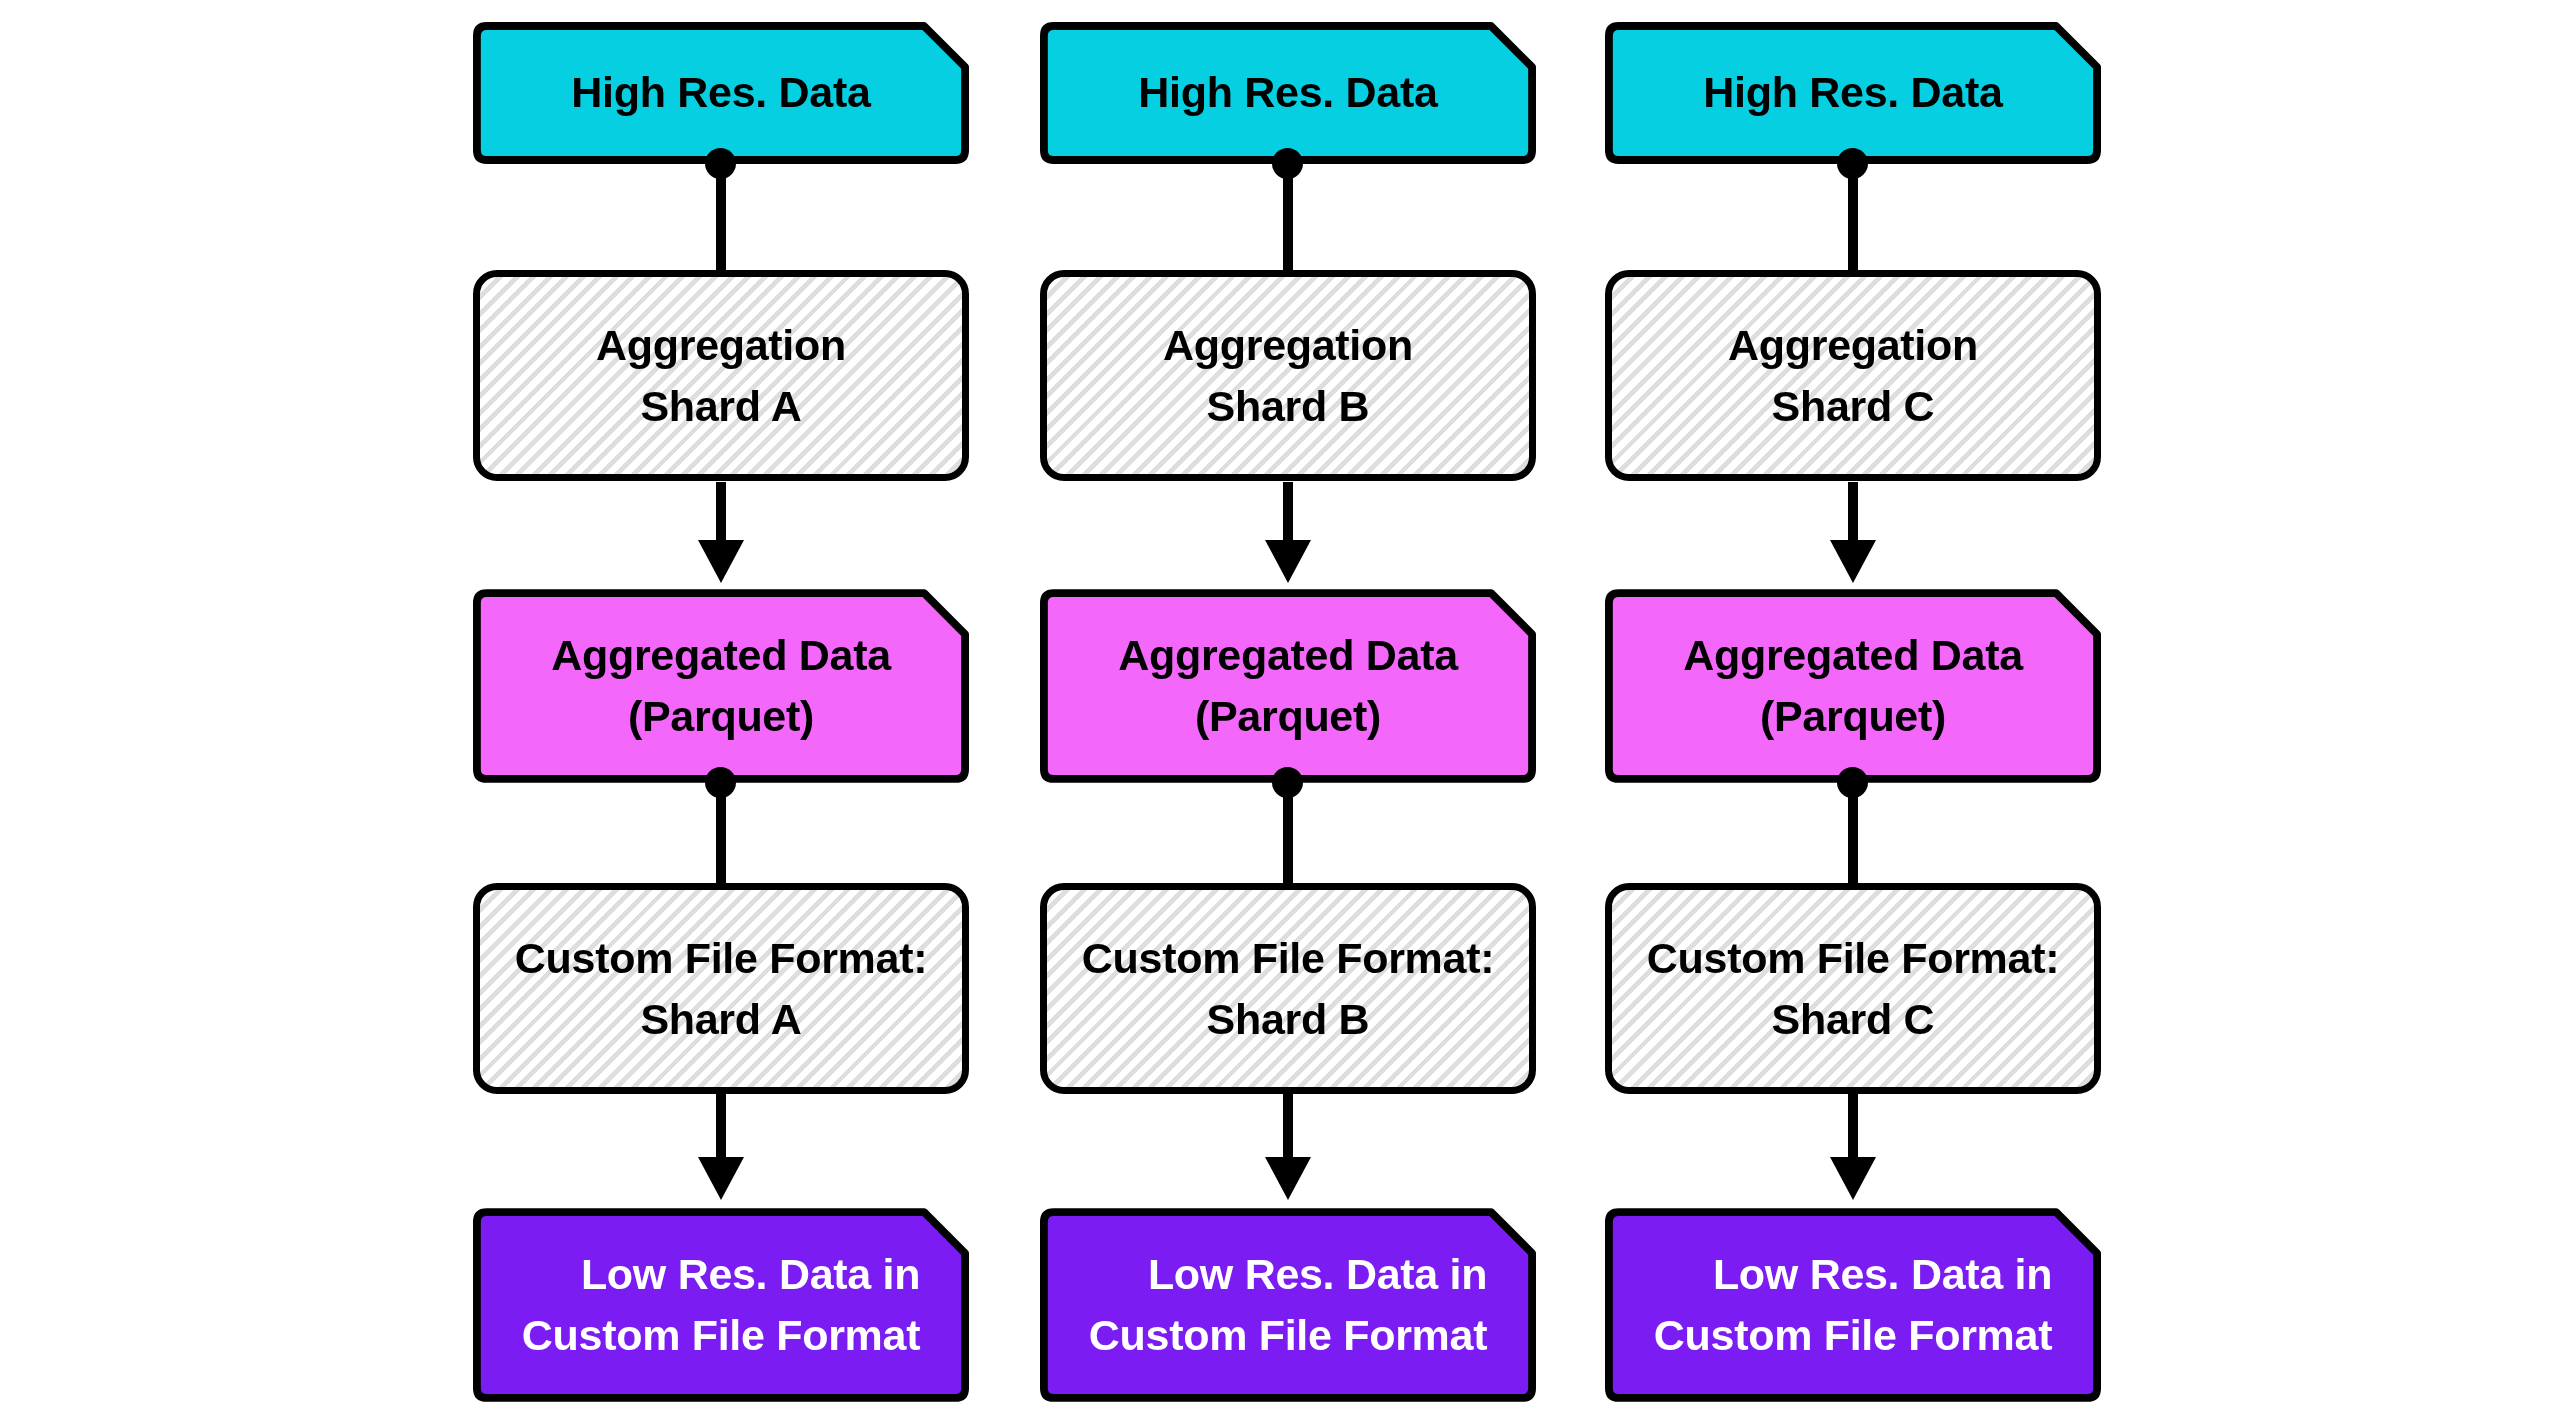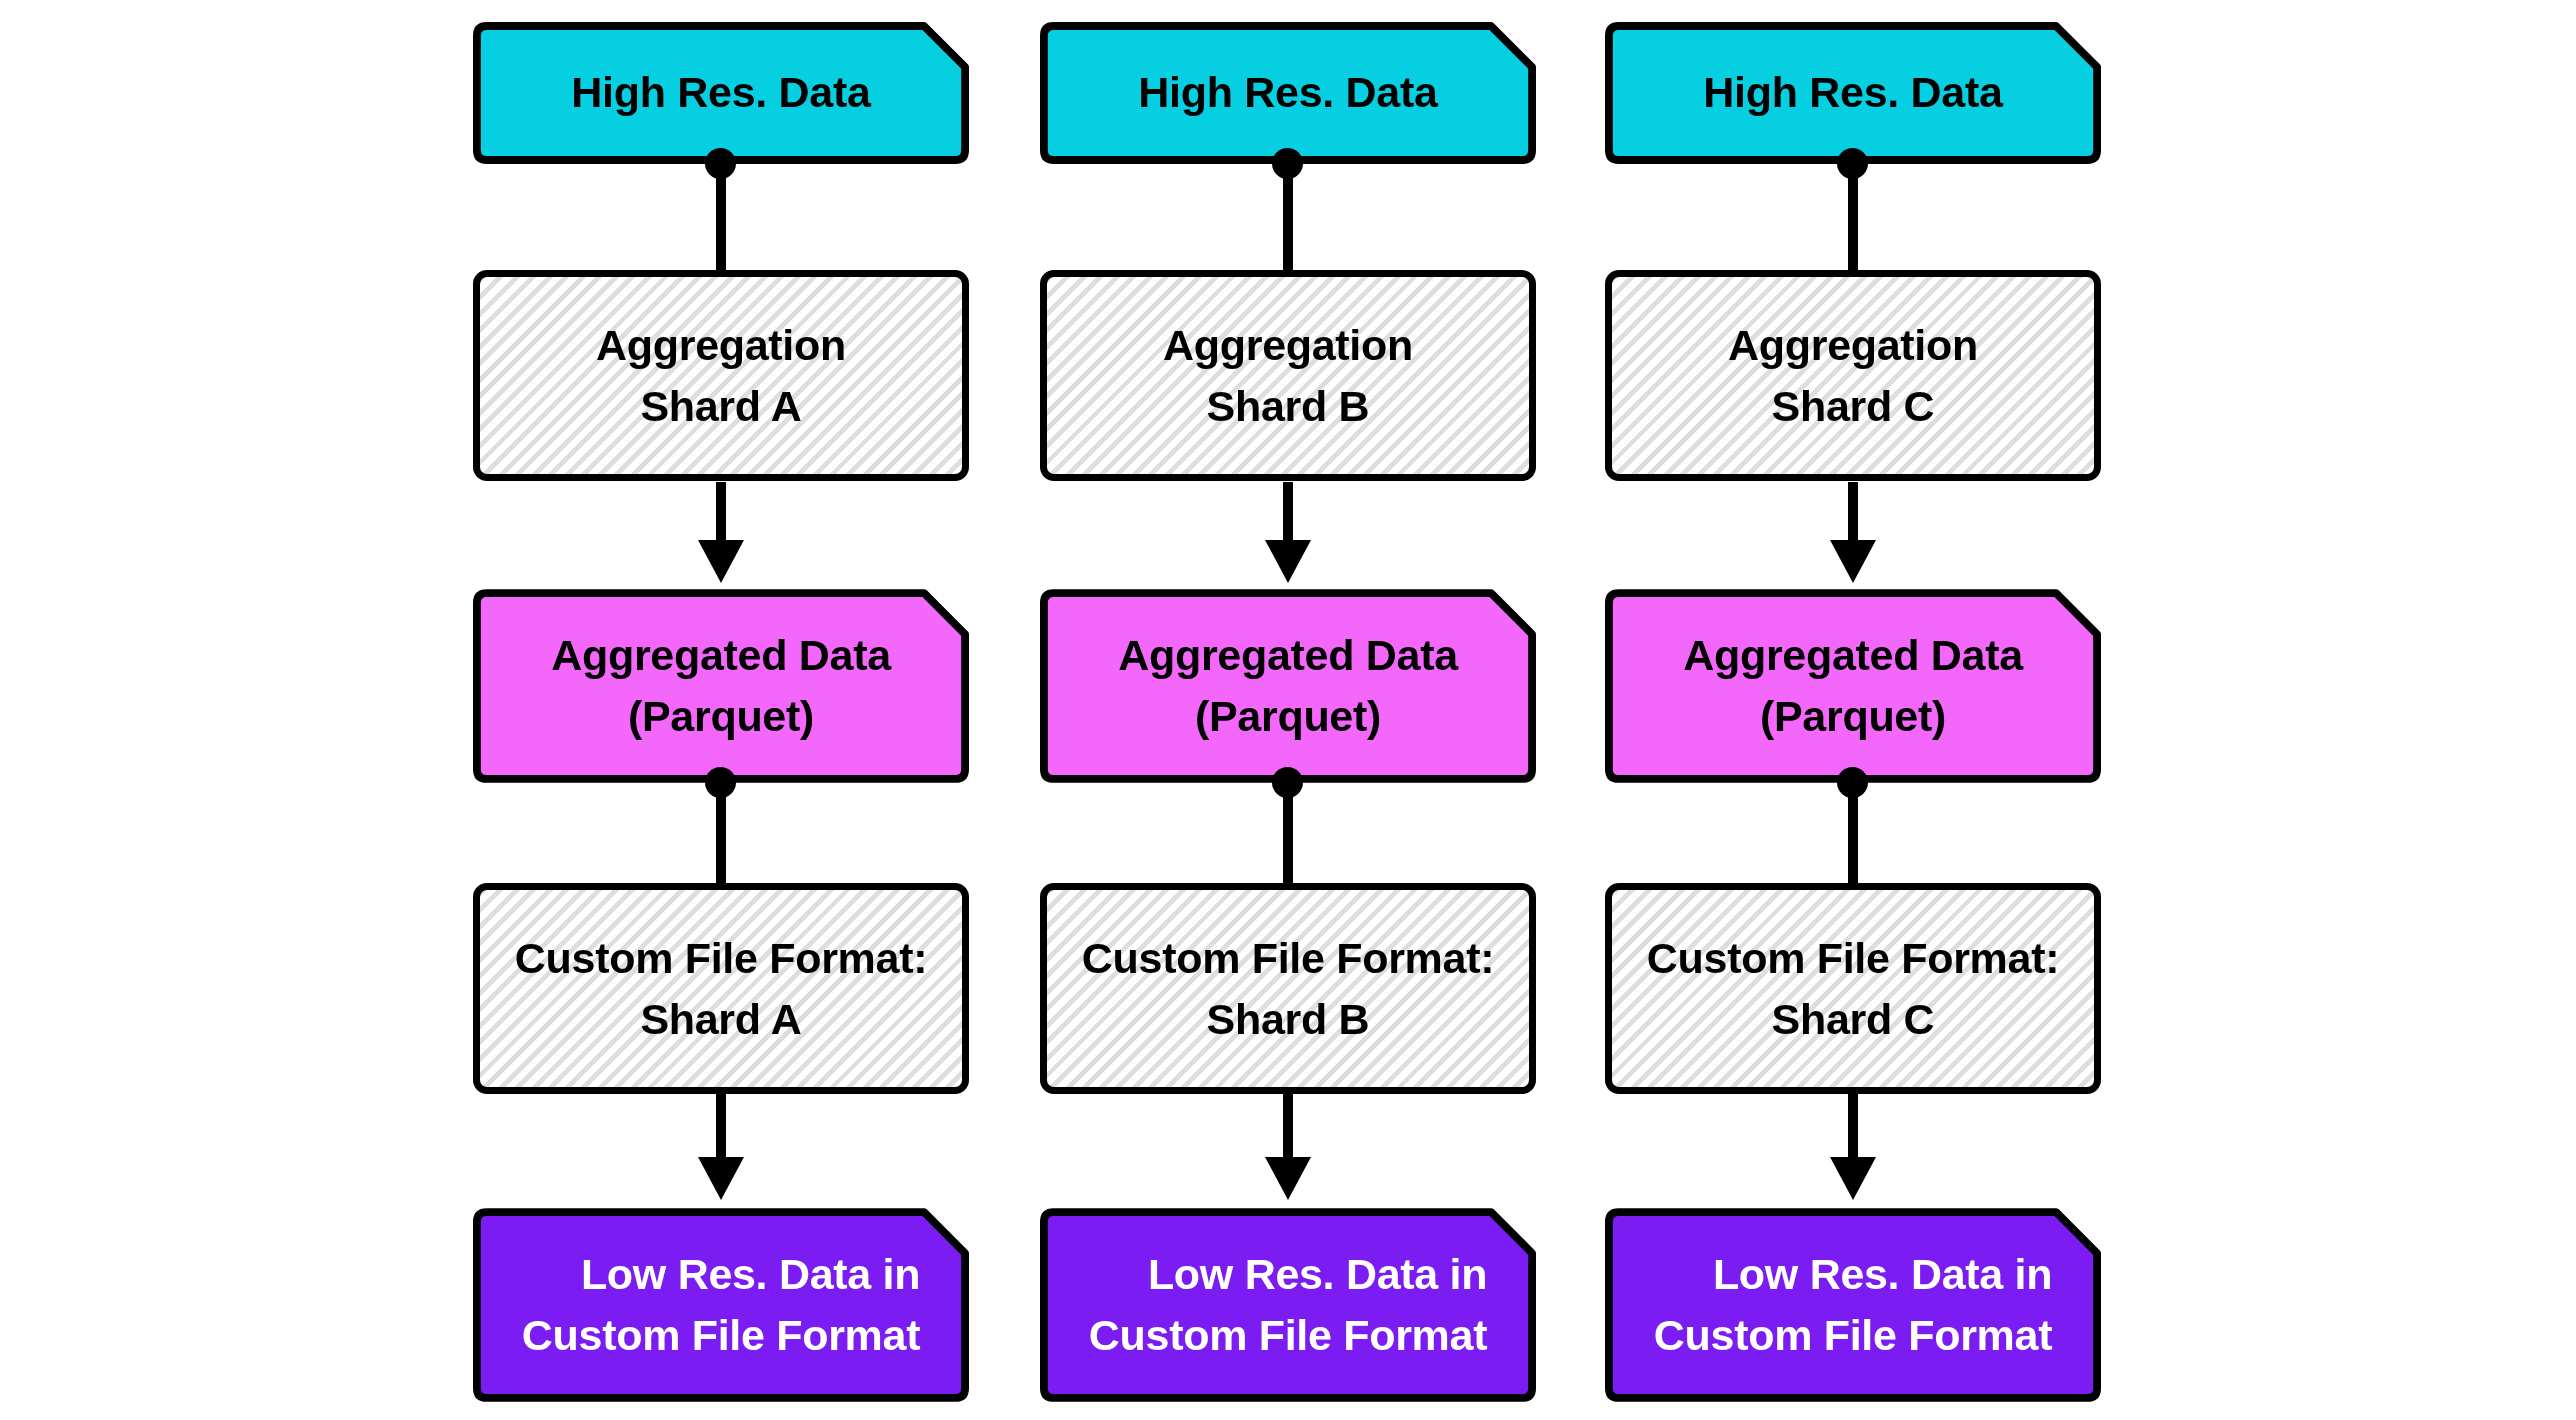--- a/index.html
+++ b/index.html
@@ -28,21 +28,21 @@
   }
   .data-shape{position:absolute;left:0;top:0;}
   .data-shape path{stroke:var(--outline);stroke-width:8;stroke-linejoin:round;}
   .shape-cyan path{fill:var(--high-res-fill);}
   .shape-magenta path{fill:var(--aggregated-fill);}
   .shape-purple path{fill:var(--low-res-fill);}
   .process-node{
     background-color:#ffffff;
     background-image:repeating-linear-gradient(135deg,var(--hatch-stripe) 0px,var(--hatch-stripe) 4.9px,#ffffff 4.9px,#ffffff 11.7px);
     border:7.8px solid var(--outline);
-    border-radius:14px;
+    border-radius:24px;
   }
   .label{
     position:relative;
     text-align:center;
     font-weight:700;
     font-size:43px;
     line-height:61px;
     letter-spacing:-0.3px;
     color:#000;
     white-space:pre-line;

